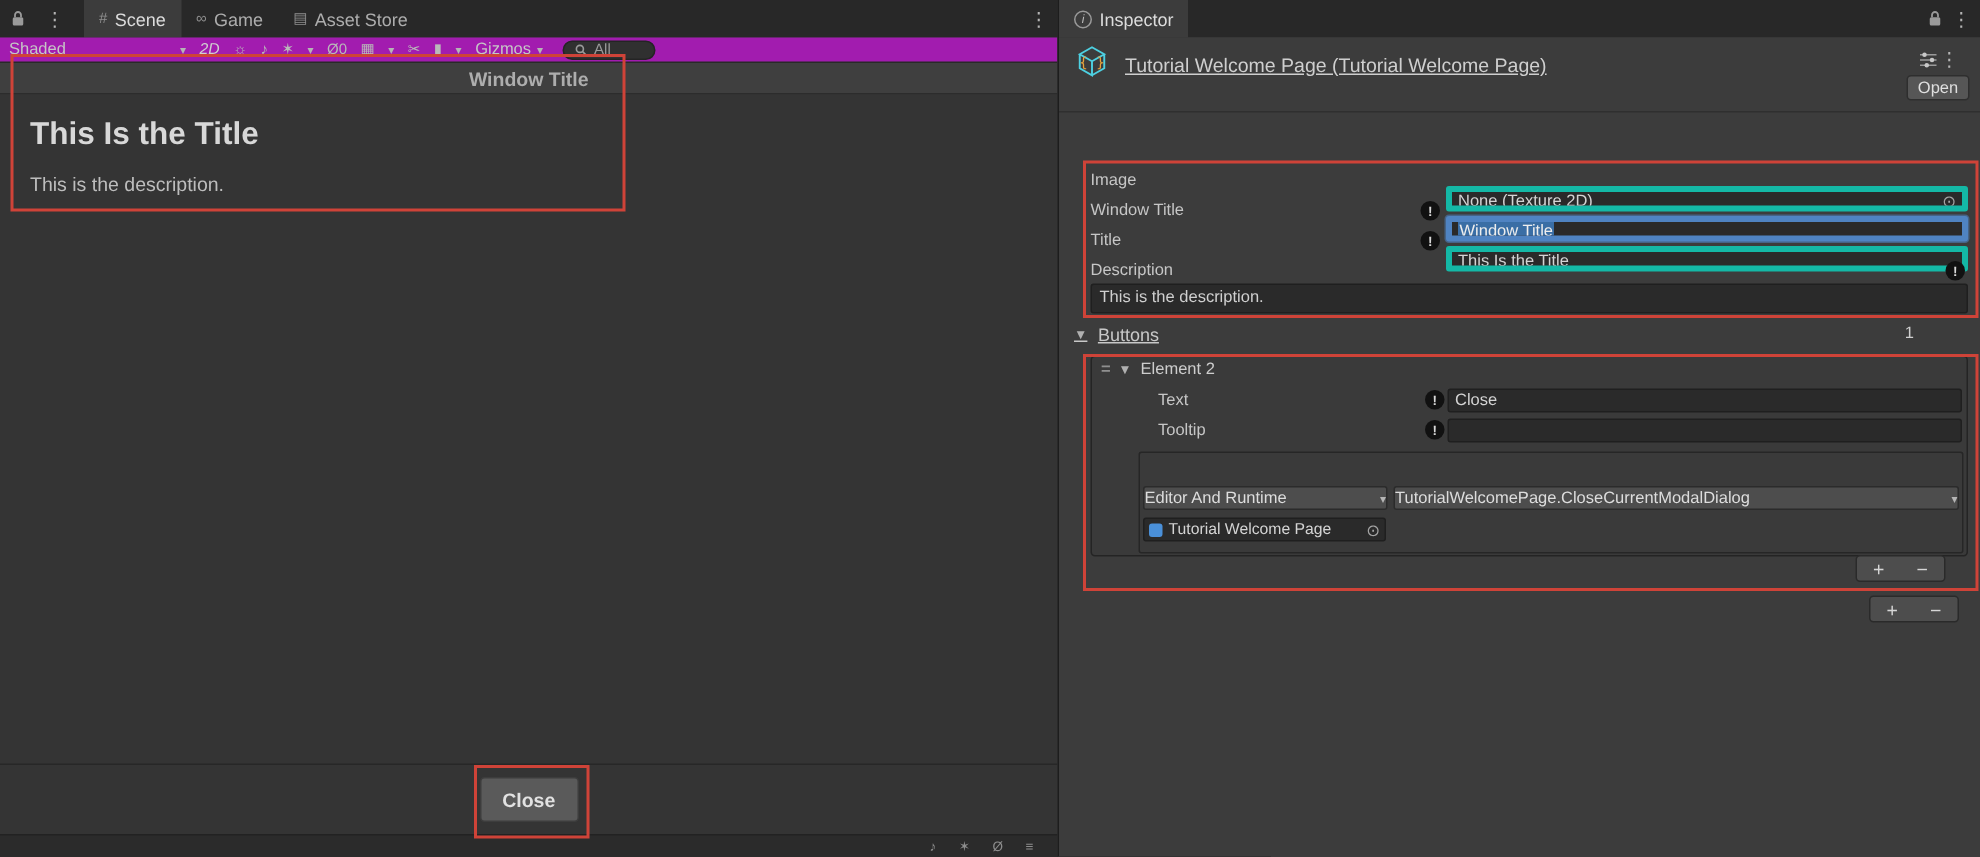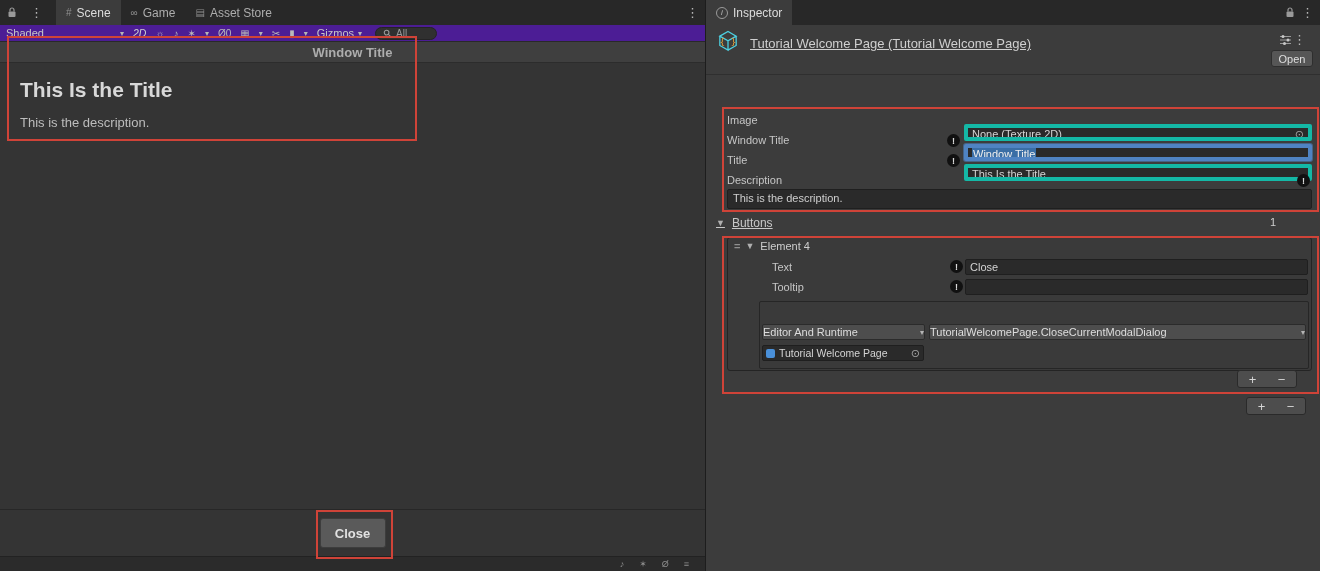--- a/index.html
+++ b/index.html
@@ -13,21 +13,21 @@
   .tab { display:flex; align-items:center; gap:5px; padding:0 10px; color:#adadad; font-size:12px; cursor:default; }
   .tab.active { background:#3c3c3c; color:#dcdcdc; }
   .tab-ic { font-size:10px; color:#8f8f8f; }
   .spacer { flex:1; }
   .kebab { color:#b5b5b5; font-size:13px; display:flex; align-items:center; padding:0 6px; }
   .icon-btn { display:flex; align-items:center; }
   .arrow { font-size:8px; color:#b5b5b5; }
 
   
   .pane.left { position:absolute; left:0; top:0; width:705px; height:571px; background:#343434; }
-  .toolbar { position:absolute; top:25px; left:0; right:0; height:17px; background:#4c1d95; border-bottom:1px solid #292929;
+  .toolbar { position:absolute; top:25px; left:0; right:0; height:17px; background:#a21caf; border-bottom:1px solid #292929;
              display:flex; align-items:center; gap:9px; padding:0 6px; font-size:11px; color:#c6c6c6; }
   .tb-dd { display:flex; align-items:center; gap:4px; }
   .tb-dd.shaded { width:118px; justify-content:space-between; }
   .tb-btn { font-size:10.5px; color:#d0d0d0;font-style:italic; }
   .tb-ic { font-size:10px; color:#b9b9b9; }
   .search { margin-left:4px; display:flex; align-items:center; gap:4px; background:#303030; border:1px solid #242424;
             border-radius:8px; height:13px; padding:0 7px; width:62px; color:#9a9a9a; font-size:10px; }
 
   .scene { position:absolute; top:42px; left:0; right:0; bottom:15px; background:#343434; }
   .dlg-header { height:21px; background:#3f3f3f; border-bottom:1px solid #2c2c2c; display:flex; align-items:center; justify-content:center;
@@ -263,21 +263,21 @@
       <div class="row row-buttons">
         <span class="fold">▼</span>
         <span>Buttons</span>
       </div>
       <span class="arr-size">1</span>
 
       <div class="list-box">
         <div class="el-header">
           <span class="drag">=</span>
           <span class="fold">▼</span>
-          <span>Element 4</span>
+          <span>Element 2</span>
         </div>
 
         <div class="el-label-row" style="top:21px">
           <span class="el-flabel">Text</span>
           <span class="el-warn">!</span>
           <div class="el-field">
             <span>Close</span>
           </div>
         </div>
 

